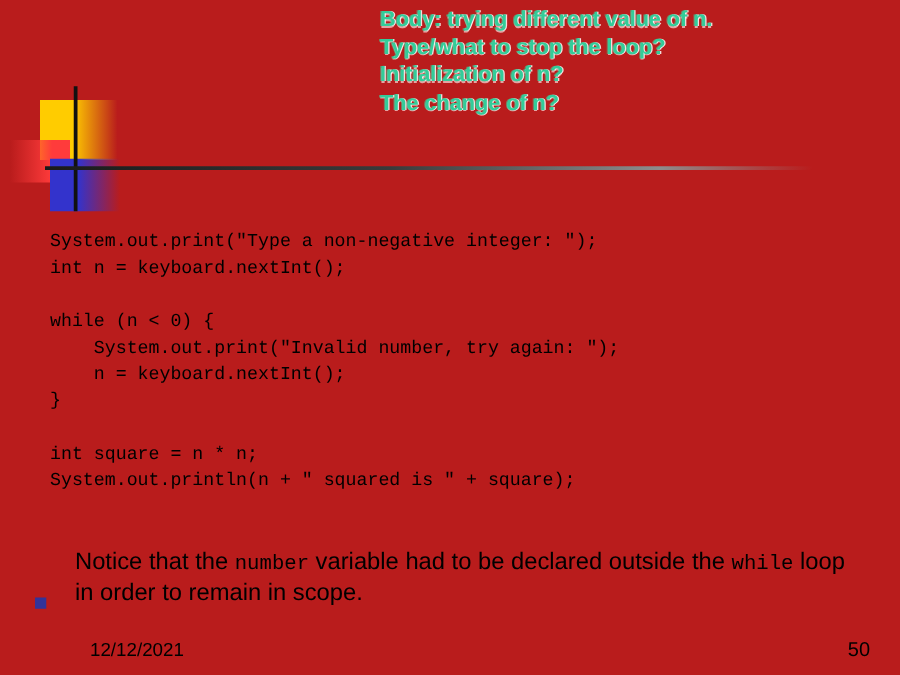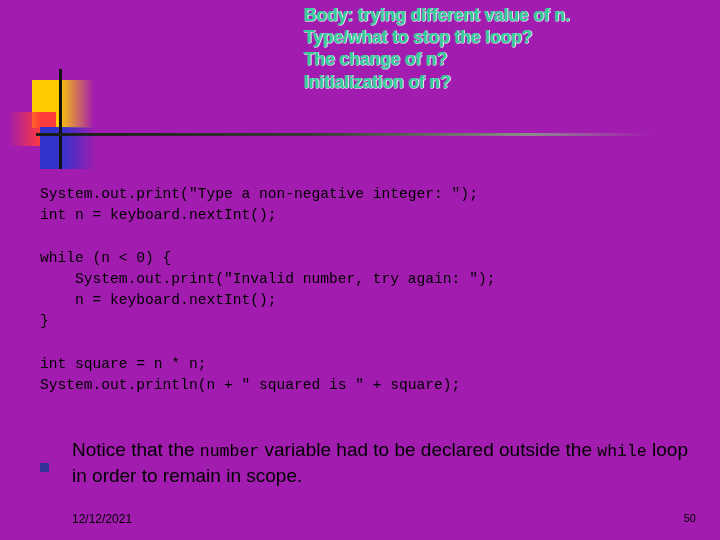--- a/index.html
+++ b/index.html
@@ -111,25 +111,25 @@
     color: #000000;
     white-space: pre;
   }
   .code-line { white-space: pre; }
   .code-bold { font-weight: normal; }
   .code-gap { height: 21px; }
 
   
   #bullet-block {
     position: absolute;
-    left: 40px;
+    left: 28px;
     top: 438px;
     width: 650px;
     display: flex;
-    align-items: center;
+    align-items: flex-end;
   }
   #bullet-marker {
     flex: 0 0 auto;
     width: 9px;
     height: 9px;
     background: #333399;
     margin-top: 9px;
     margin-right: 23px;
   }
   #bullet-text {
@@ -143,51 +143,51 @@
     font-family: "Liberation Mono", monospace;
     font-size: 16.5px;
   }
 
   
   #footer-date {
     position: absolute;
     left: 72px;
     top: 512px;
     font-family: "Liberation Sans", sans-serif;
-    font-size: 12px;
+    font-size: 15px;
     color: #000000;
   }
   #footer-page {
     position: absolute;
     right: 24px;
     top: 512px;
     font-family: "Liberation Sans", sans-serif;
-    font-size: 11px;
+    font-size: 16px;
     color: #000000;
     text-align: right;
   }
 </style>
 </head>
 <body>
 
-<div id="slide" style="background: #a21caf;">
+<div id="slide" style="background: #b91c1c;">
 
   <div id="decor">
     <div class="sq sq-yellow"></div>
     <div class="sq sq-red"></div>
     <div class="sq sq-blue"></div>
     <div class="rule-v"></div>
     <div class="rule-h"></div>
   </div>
 
   <div id="header">
     <div class="hline" style="color: rgb(51, 204, 153);">Body: trying different value of n.</div>
     <div class="hline" style="color: rgb(51, 204, 153);">Type/what to stop the loop?</div>
+    <div class="hline" style="color: rgb(51, 204, 153);">Initialization of n?</div>
     <div class="hline" style="color: rgb(51, 204, 153);">The change of n?</div>
-    <div class="hline" style="color: rgb(51, 204, 153);">Initialization of n?</div>
   </div>
 
   <div id="code"><div class="code-line">System.out.print("Type a non-negative integer: ");</div><div class="code-line">int n = keyboard.nextInt();</div><div class="code-line code-gap">&nbsp;</div><div class="code-line code-bold">while (n &lt; 0) {</div><div class="code-line">    System.out.print("Invalid number, try again: ");</div><div class="code-line">    n = keyboard.nextInt();</div><div class="code-line code-bold">}</div><div class="code-line code-gap">&nbsp;</div><div class="code-line">int square = n * n;</div><div class="code-line">System.out.println(n + " squared is " + square);</div></div>
 
   <div id="bullet-block">
     <div id="bullet-marker" style="background: rgb(51, 51, 153);"></div>
     <div id="bullet-text"><span>Notice that the </span><span class="mono">number</span><span> variable had to be declared outside the </span><span class="mono">while</span><span> loop in order to remain in scope.</span></div>
   </div>
 
   <div id="footer-date">12/12/2021</div>

